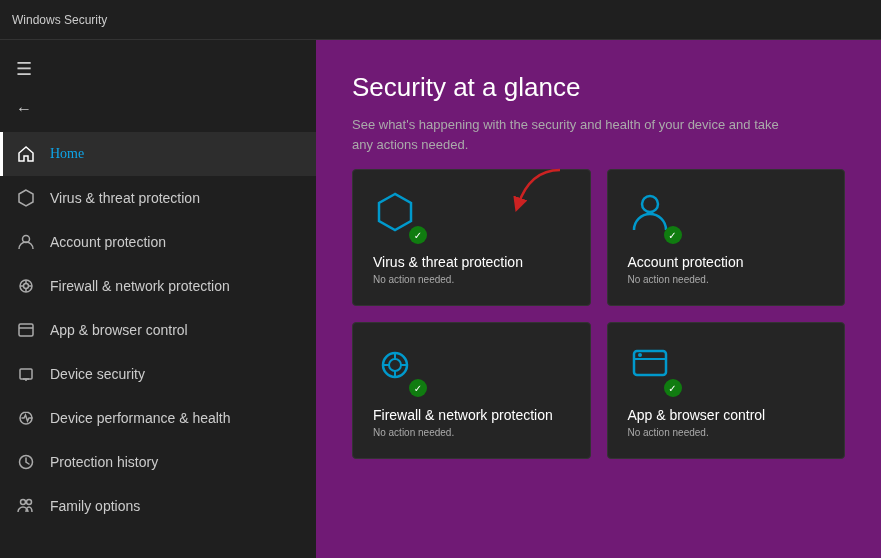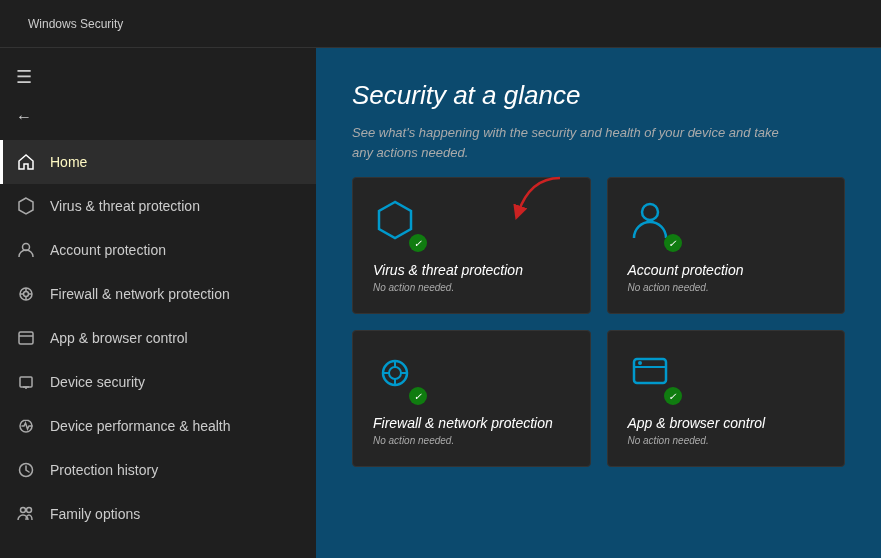--- a/index.html
+++ b/index.html
@@ -10,24 +10,24 @@
       font-family: 'Segoe UI', Arial, sans-serif;
       color: #ffffff;
       overflow: hidden;
       display: flex;
       flex-direction: column;
     }
 
     
     .title-bar {
       background: #1f1f1f;
-      height: 48px;
-      display: flex;
-      align-items: center;
-      padding: 0 28px;
+      height: 40px;
+      display: flex;
+      align-items: center;
+      padding: 0 12px;
       border-bottom: 1px solid #333;
       flex-shrink: 0;
     }
     .title-bar-text {
       font-size: 12px;
       color: #cccccc;
     }
 
     
     .app-body {
@@ -74,21 +74,22 @@
       padding: 12px 16px;
       cursor: pointer;
       color: #cccccc;
       font-size: 14px;
       gap: 14px;
       position: relative;
     }
 
     .nav-item.active {
       background: #2d2d2d;
-      color: #fef9c3;
+      color: #0ea5e9;
+      font-family: Liberation Serif, serif;
     }
 
     .nav-item.active::before {
       content: '';
       position: absolute;
       left: 0;
       top: 0;
       bottom: 0;
       width: 3px;
       background: #ffffff;
@@ -99,24 +100,23 @@
       height: 20px;
       flex-shrink: 0;
       display: flex;
       align-items: center;
       justify-content: center;
     }
 
     
     .main-content {
       flex: 1;
-      background: #0c4a6e;
+      background: #701a75;
       padding: 32px 36px;
       overflow-y: auto;
-      font-style: italic;
     }
 
     .page-title {
       font-size: 26px;
       font-weight: 300;
       color: #ffffff;
       margin-bottom: 12px;
     }
 
     .page-subtitle {

